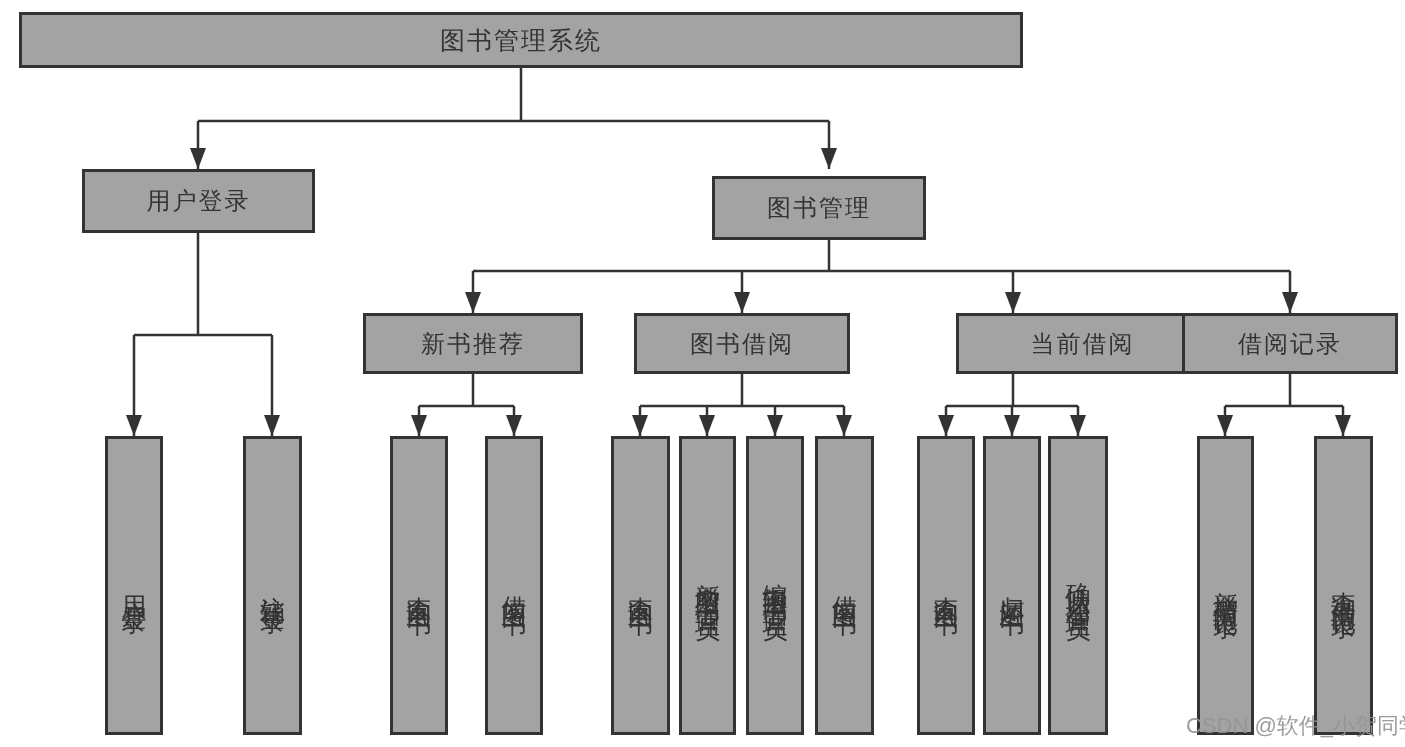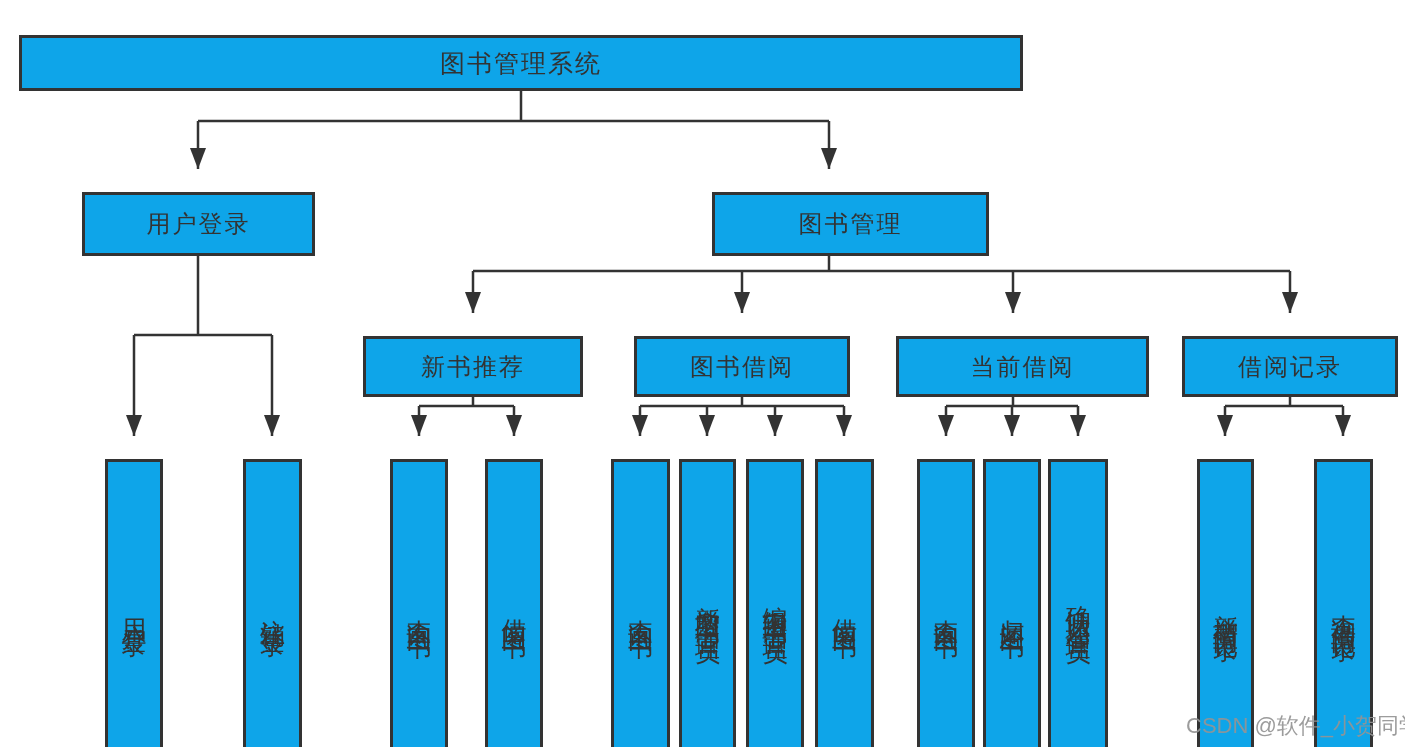--- a/index.html
+++ b/index.html
@@ -11,26 +11,25 @@
     font-family: "Liberation Sans", sans-serif;
     color: #333333;
     overflow: hidden;
   }
   #wires { position: absolute; left: 0; top: 0; width: 1405px; height: 747px; }
   .ln { stroke: #333333; stroke-width: 2.5; fill: none; }
   .node {
     position: absolute;
     box-sizing: border-box;
     border: 3px solid #333333;
-    background: #0ea5e9;
+    background: #a3a3a3;
     display: flex;
     align-items: center;
     justify-content: center;
     text-align: center;
-    margin-top: 23px;
   }
   .hlabel { font-size: 24px; letter-spacing: 2px; white-space: nowrap; }
   #root-box .hlabel { font-size: 25px; }
   .vnode { top: 436px; height: 299px; }
   .vlabel {
     writing-mode: vertical-rl;
     text-orientation: mixed;
     font-size: 25px;
     letter-spacing: 5px;
     line-height: 1;
@@ -105,31 +104,31 @@
     </g>
   </svg>
 
   <div class="node" id="root-box" style="left:19px; top:12px; width:1004px; height:56px;">
     <span class="hlabel">图书管理系统</span>
   </div>
 
   <div class="node" style="left:82px; top:169px; width:233px; height:64px;">
     <span class="hlabel">用户登录</span>
   </div>
-  <div class="node" style="left:712px; top:169px; width:277px; height:64px;">
+  <div class="node" style="left:712px; top:176px; width:214px; height:64px;">
     <span class="hlabel">图书管理</span>
   </div>
 
   <div class="node" style="left:363px; top:313px; width:220px; height:61px;">
     <span class="hlabel">新书推荐</span>
   </div>
   <div class="node" style="left:634px; top:313px; width:216px; height:61px;">
     <span class="hlabel">图书借阅</span>
   </div>
-  <div class="node" style="left:896px; top:313px; width:253px; height:61px;">
+  <div class="node" style="left:956px; top:313px; width:253px; height:61px;">
     <span class="hlabel">当前借阅</span>
   </div>
   <div class="node" style="left:1182px; top:313px; width:216px; height:61px;text-align:center;">
     <span class="hlabel">借阅记录</span>
   </div>
 
   <div class="node vnode" style="left:105px; width:58px;">
     <span class="vlabel">用户登录</span>
   </div>
   <div class="node vnode" style="left:243px; width:59px;">

